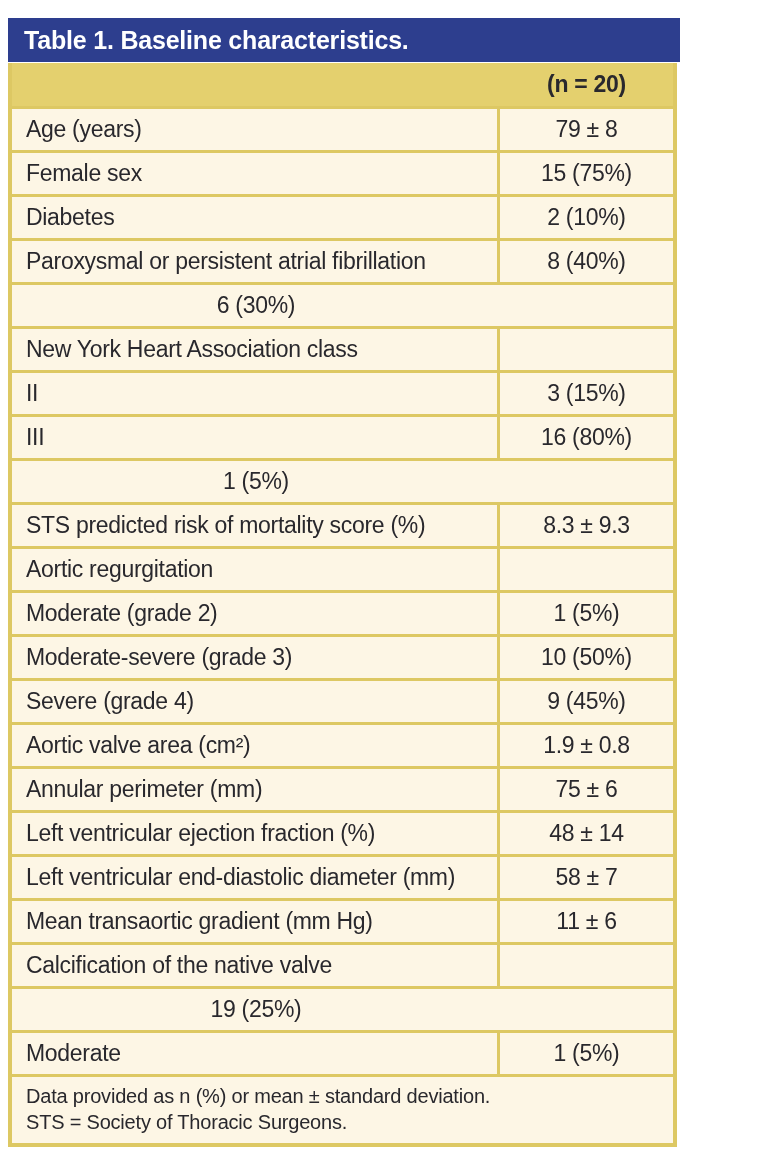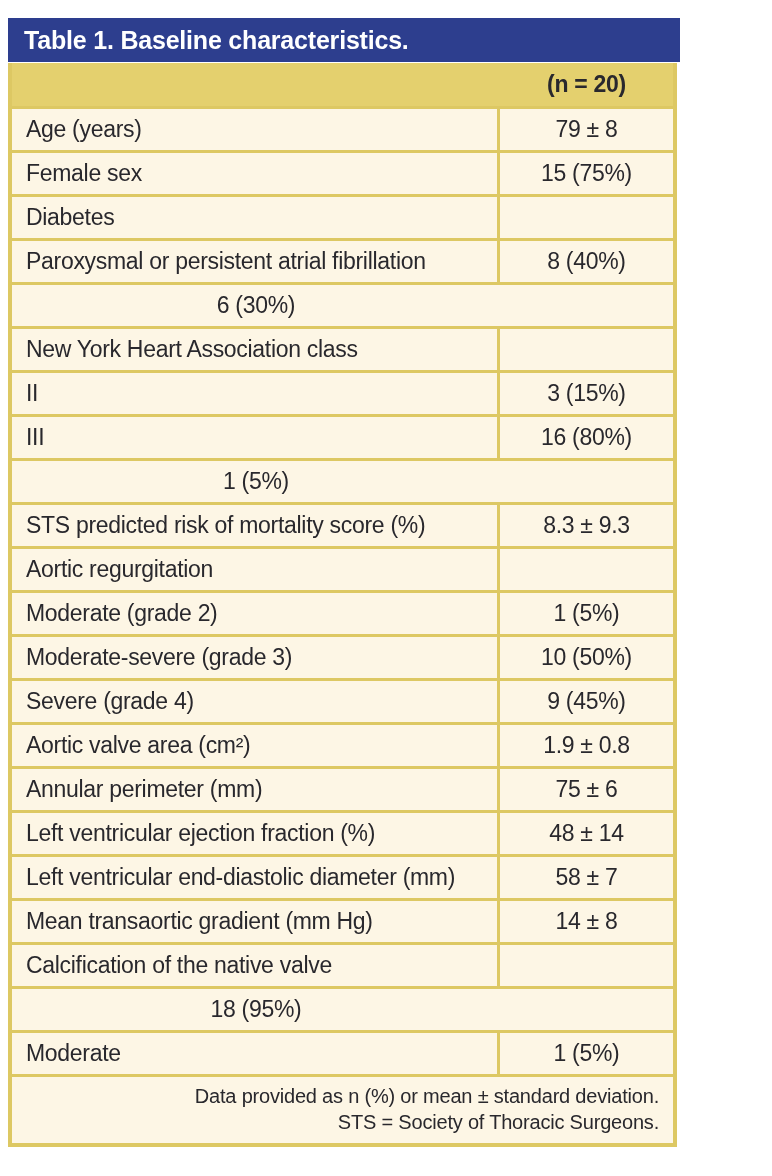--- a/index.html
+++ b/index.html
@@ -27,21 +27,21 @@
     background:var(--subheader-bg); border-top:none; min-height:43px;
   }
   .cell{display:flex; align-items:center; font-size:23px;text-align:right;}
   .cell.label{padding-left:14px; border-right:3px solid var(--border); padding-right:6px;}
   .row.indent .cell.label{}
   .row.subheader .cell.label{border-right-color:var(--subheader-bg);}
   .cell.value{justify-content:center; text-align:center; padding:0 4px;}
   .subheader .cell.value{font-weight:bold; font-size:23px;}
   .footer{
     border-top:3px solid var(--border); background:var(--row-bg);
-    padding:6px 14px 8px 14px; font-size:20px; line-height:26px; letter-spacing:-0.2px;text-align:right;
+    padding:6px 14px 8px 14px; font-size:20px; line-height:26px; letter-spacing:-0.2px;
   }
   .footer div{white-space:nowrap;}
 </style>
 </head>
 <body>
 
 <div class="sheet">
   <div class="titlebar">Table 1. Baseline characteristics.</div>
   <div class="tbl">
     <div class="row subheader">
@@ -52,20 +52,21 @@
         <div class="row">
           <div class="cell label">Age (years)</div>
           <div class="cell value">79 ± 8</div>
         </div>
         <div class="row">
           <div class="cell label">Female sex</div>
           <div class="cell value">15 (75%)</div>
         </div>
         <div class="row">
           <div class="cell label">Diabetes</div>
+          <div class="cell value">2 (10%)</div>
         </div>
         <div class="row">
           <div class="cell label">Paroxysmal or persistent atrial fibrillation</div>
           <div class="cell value">8 (40%)</div>
         </div>
         <div class="row">
           <div class="cell value">6 (30%)</div>
         </div>
         <div class="row">
           <div class="cell label">New York Heart Association class</div>
@@ -113,28 +114,28 @@
         <div class="row">
           <div class="cell label">Left ventricular ejection fraction (%)</div>
           <div class="cell value">48 ± 14</div>
         </div>
         <div class="row">
           <div class="cell label">Left ventricular end-diastolic diameter (mm)</div>
           <div class="cell value">58 ± 7</div>
         </div>
         <div class="row">
           <div class="cell label">Mean transaortic gradient (mm Hg)</div>
-          <div class="cell value">14 ± 8</div>
+          <div class="cell value">11 ± 6</div>
         </div>
         <div class="row">
           <div class="cell label">Calcification of the native valve</div>
           <div class="cell value"></div>
         </div>
         <div class="row indent">
-          <div class="cell value">18 (95%)</div>
+          <div class="cell value">19 (25%)</div>
         </div>
         <div class="row indent">
           <div class="cell label">Moderate</div>
           <div class="cell value">1 (5%)</div>
         </div>
       </div>
     <div class="footer">
       <div>Data provided as n (%) or mean ± standard deviation.</div>
       <div>STS = Society of Thoracic Surgeons.</div>
     </div>

